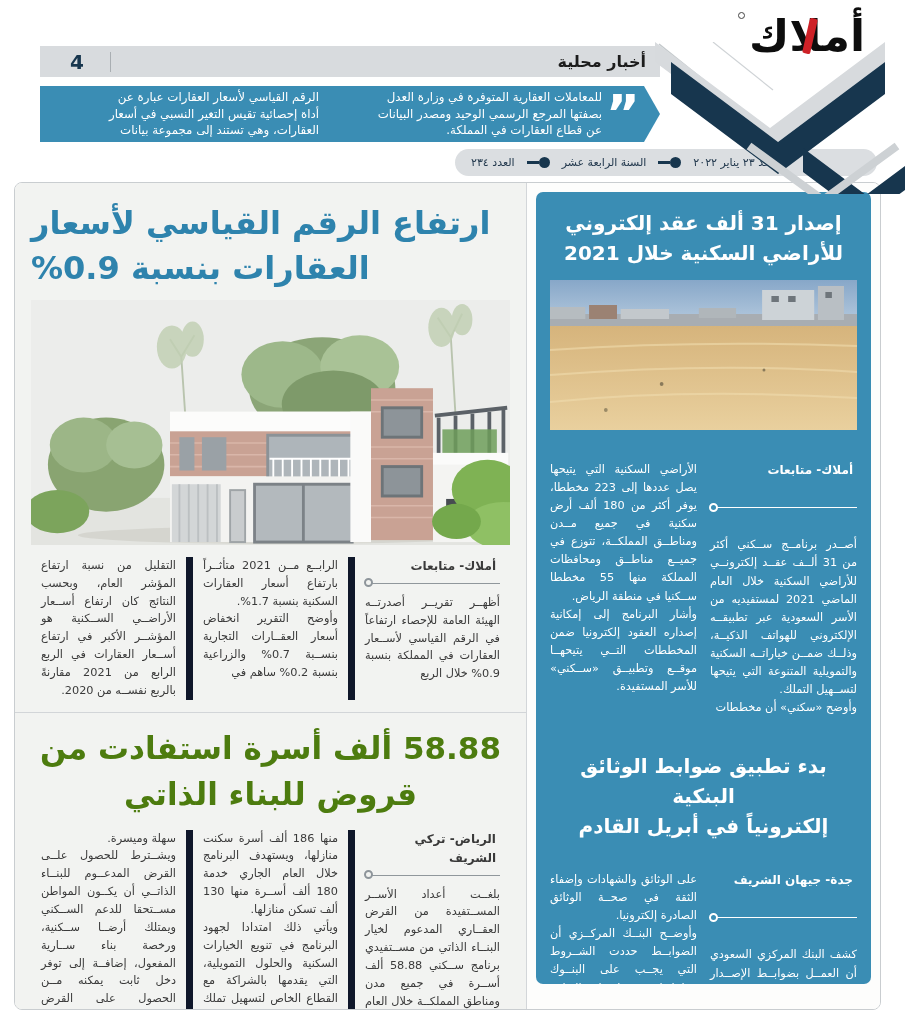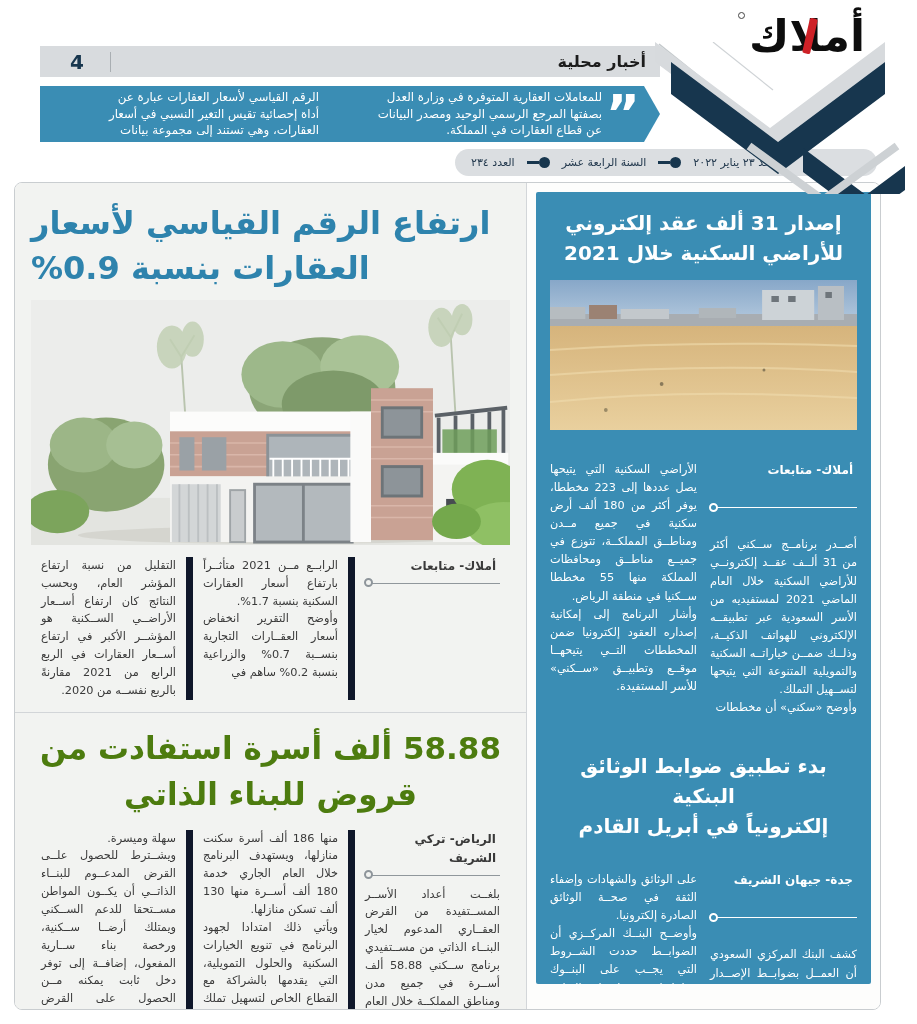--- a/index.html
+++ b/index.html
@@ -43,21 +43,21 @@
   .sep .dash { width: 12px; height: 3px; background: #17364e; display: inline-block; }
 
   
   .frame { position: absolute; top: 182px; right: 36px; left: 14px; bottom: 14px;
            border: 1px solid #c9cdd0; border-radius: 8px; background: #fff;
            display: flex; direction: rtl; overflow: hidden; }
 
   
   .sidebar-wrap { width: 354px; padding: 9px; border-left: 1px solid #d3d6d9; background: #fdfdfc;
                   display: flex; flex-direction: column; }
-  .bluebox { background: #3a8db4; border-radius: 2px; padding: 14px 14px 16px; color: #fff;
+  .bluebox { background: #3a8db4; border-radius: 7px; padding: 14px 14px 16px; color: #fff;
              flex: 1; margin-bottom: 16px; overflow: hidden; }
   .s-headline { font-size: 20px; font-weight: bold; text-align: center; line-height: 1.5;
                 white-space: pre-line; margin: 2px 0 12px; }
   .photo { width: 100%; height: 150px; display: block; margin: 0 0 13px; }
   .cols2 { display: flex; direction: rtl; gap: 13px; }
   .scol { flex: 1; font-size: 11.3px; line-height: 1.6; text-align: justify; white-space: pre-line; }
   .s-art2 { margin-top: 16px; }
 
   
   .byline { font-weight: bold; font-size: 12px; margin-bottom: 2px; text-align: right; padding-right: 4px; }
@@ -313,20 +313,21 @@
           <ellipse cx="453" cy="226" rx="26" ry="18" fill="#74a84c"></ellipse>
         </g>
       </svg>
 
       <div class="cols3 row1">
         <div class="col">
           <div class="byline">أملاك- متابعات</div>
           <div class="rule">
               <span class="ring"></span>
             </div>
+          <div class="coltext">أظهــر تقريــر أصدرتــه الهيئة العامة للإحصاء ارتفاعاً في الرقم القياسي لأســعار العقارات في المملكة بنسبة 0.9% خلال الربع</div>
         </div>
         <div class="col">
           <div class="coltext">الرابــع مــن 2021 متأثــراً بارتفاع أسعار العقارات السكنية بنسبة 1.7%.
 وأوضح التقرير انخفاض أسعار العقــارات التجارية بنســبة 0.7% والزراعية بنسبة 0.2% ساهم في</div>
         </div>
         <div class="col">
           <div class="coltext">التقليل من نسبة ارتفاع المؤشر العام، وبحسب النتائج كان ارتفاع أســعار الأراضــي الســكنية هو المؤشــر الأكبر في ارتفاع أســعار العقارات في الربع الرابع من 2021 مقارنةً بالربع نفســه من 2020.</div>
         </div>
       </div>
 

